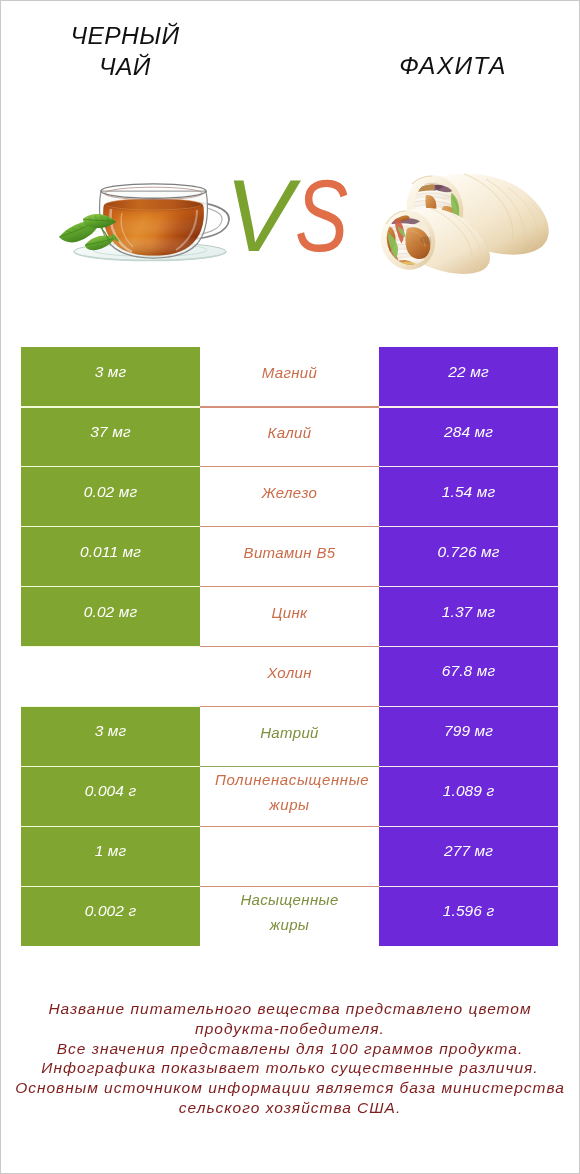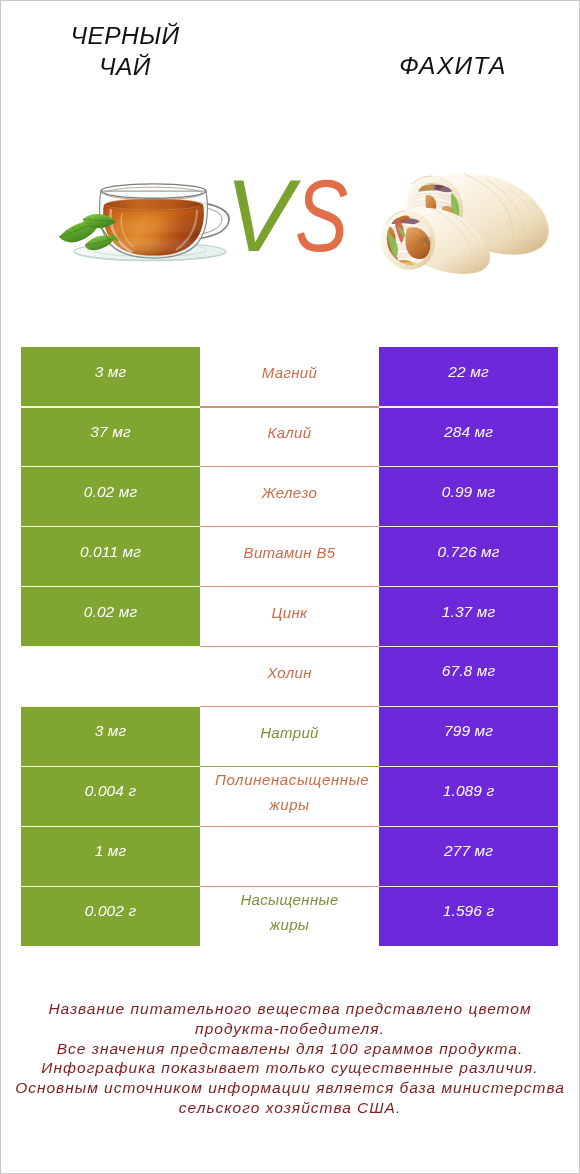--- a/index.html
+++ b/index.html
@@ -292,21 +292,21 @@
         <div class="sepR"></div>
       </div>
       <div class="row" style="top: 119.8px;">
         <div class="cl">
           <div class="val">0.02 мг</div>
         </div>
         <div class="cm">
           <div class="nut" style="color:#cb6c49">Железо</div>
         </div>
         <div class="cr">
-          <div class="val">0.99 мг</div>
+          <div class="val">1.54 мг</div>
         </div>
       </div>
       <div class="sep" style="top: 179.1px;">
         <div class="sepL"></div>
         <div class="sepM" style="background:#d4907a"></div>
         <div class="sepR"></div>
       </div>
       <div class="row" style="top: 179.7px;">
         <div class="cl">
           <div class="val">0.011 мг</div>

